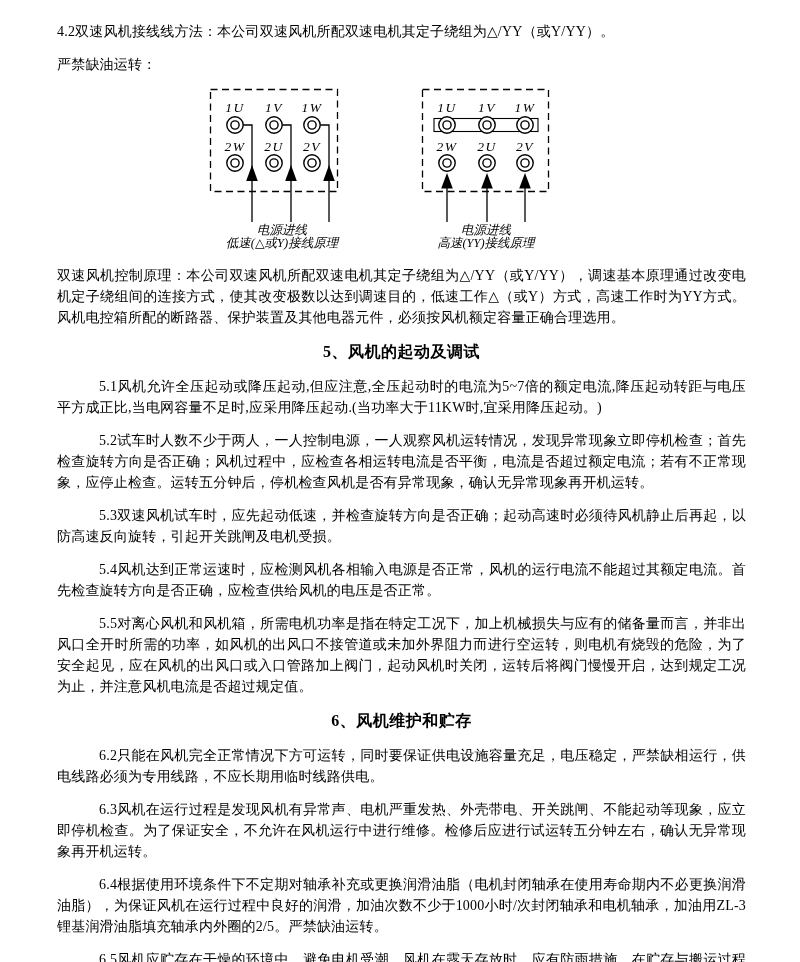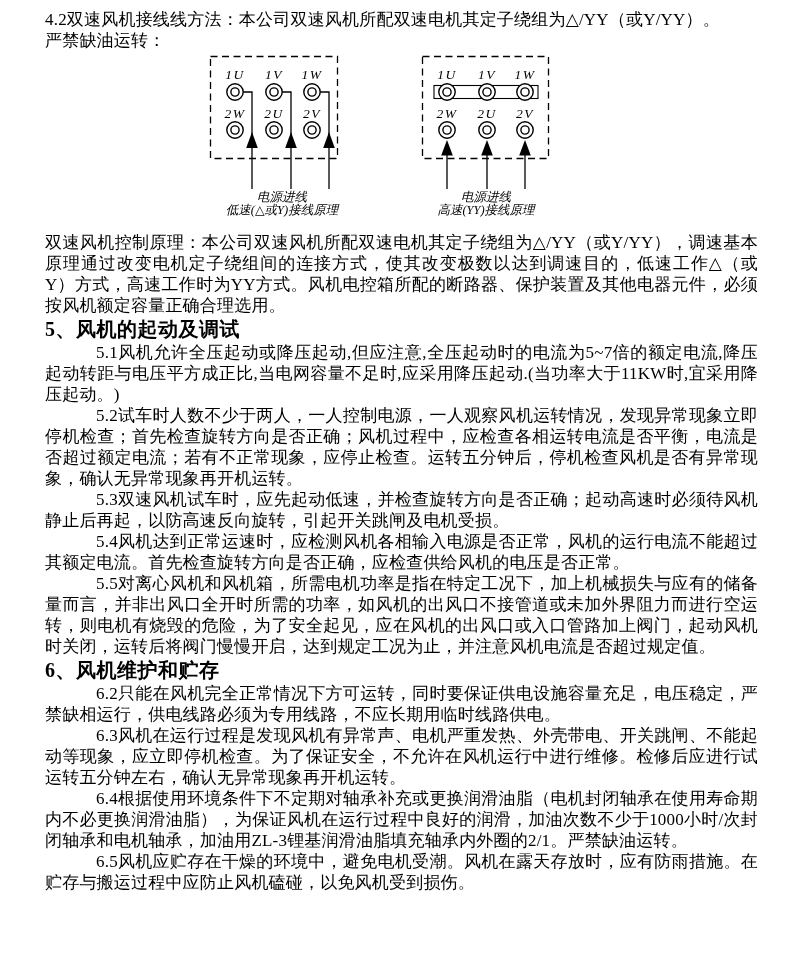--- a/index.html
+++ b/index.html
@@ -12,33 +12,34 @@
     width: 800px;
     height: 962px;
     box-sizing: border-box;
     background: #ffffff;
     color: #000000;
     font-family: "Liberation Serif", "DejaVu Serif", serif;
     padding: 9px 42px 0 45px;
     overflow: hidden;
   }
   .para {
-    margin: 0;
-    font-size: 17px;
+    margin: 12px;
+    font-size: 14px;
     line-height: 21px;
     text-align: justify;
     letter-spacing: 0.2px;
   }
   .indent { text-indent: 3em; font-family: Liberation Serif, serif; }
   .heading {
     margin: 1px 0 1px 0;
-    font-size: 20px;
+    font-size: 16px;
     line-height: 24px;
     font-weight: bold;
     letter-spacing: 0.5px;
+    text-align: center;
   }
   .diagrams {
     position: relative;
     height: 164px;
     margin: 3px 0 14px 0;
     font-style: italic;
   }
   .diagram-svg {
     position: absolute;
     top: 0;
@@ -171,16 +172,16 @@
   <h2 class="heading">5、风机的起动及调试</h2>
   <p class="para indent">5.1风机允许全压起动或降压起动,但应注意,全压起动时的电流为5~7倍的额定电流,降压起动转距与电压平方成正比,当电网容量不足时,应采用降压起动.(当功率大于11KW时,宜采用降压起动。)</p>
   <p class="para indent">5.2试车时人数不少于两人，一人控制电源，一人观察风机运转情况，发现异常现象立即停机检查；首先检查旋转方向是否正确；风机过程中，应检查各相运转电流是否平衡，电流是否超过额定电流；若有不正常现象，应停止检查。运转五分钟后，停机检查风机是否有异常现象，确认无异常现象再开机运转。</p>
   <p class="para indent">5.3双速风机试车时，应先起动低速，并检查旋转方向是否正确；起动高速时必须待风机静止后再起，以防高速反向旋转，引起开关跳闸及电机受损。</p>
   <p class="para indent">5.4风机达到正常运速时，应检测风机各相输入电源是否正常，风机的运行电流不能超过其额定电流。首先检查旋转方向是否正确，应检查供给风机的电压是否正常。</p>
   <p class="para indent">5.5对离心风机和风机箱，所需电机功率是指在特定工况下，加上机械损失与应有的储备量而言，并非出风口全开时所需的功率，如风机的出风口不接管道或未加外界阻力而进行空运转，则电机有烧毁的危险，为了安全起见，应在风机的出风口或入口管路加上阀门，起动风机时关闭，运转后将阀门慢慢开启，达到规定工况为止，并注意风机电流是否超过规定值。</p>
 
   <h2 class="heading">6、风机维护和贮存</h2>
   <p class="para indent">6.2只能在风机完全正常情况下方可运转，同时要保证供电设施容量充足，电压稳定，严禁缺相运行，供电线路必须为专用线路，不应长期用临时线路供电。</p>
   <p class="para indent">6.3风机在运行过程是发现风机有异常声、电机严重发热、外壳带电、开关跳闸、不能起动等现象，应立即停机检查。为了保证安全，不允许在风机运行中进行维修。检修后应进行试运转五分钟左右，确认无异常现象再开机运转。</p>
-  <p class="para indent">6.4根据使用环境条件下不定期对轴承补充或更换润滑油脂（电机封闭轴承在使用寿命期内不必更换润滑油脂），为保证风机在运行过程中良好的润滑，加油次数不少于1000小时/次封闭轴承和电机轴承，加油用ZL-3锂基润滑油脂填充轴承内外圈的2/1。严禁缺油运转。</p>
+  <p class="para indent">6.4根据使用环境条件下不定期对轴承补充或更换润滑油脂（电机封闭轴承在使用寿命期内不必更换润滑油脂），为保证风机在运行过程中良好的润滑，加油次数不少于1000小时/次封闭轴承和电机轴承，加油用ZL-3锂基润滑油脂填充轴承内外圈的2/5。严禁缺油运转。</p>
   <p class="para indent">6.5风机应贮存在干燥的环境中，避免电机受潮。风机在露天存放时，应有防雨措施。在贮存与搬运过程中应防止风机磕碰，以免风机受到损伤。</p>
 
 </div>
 
 </body></html>

